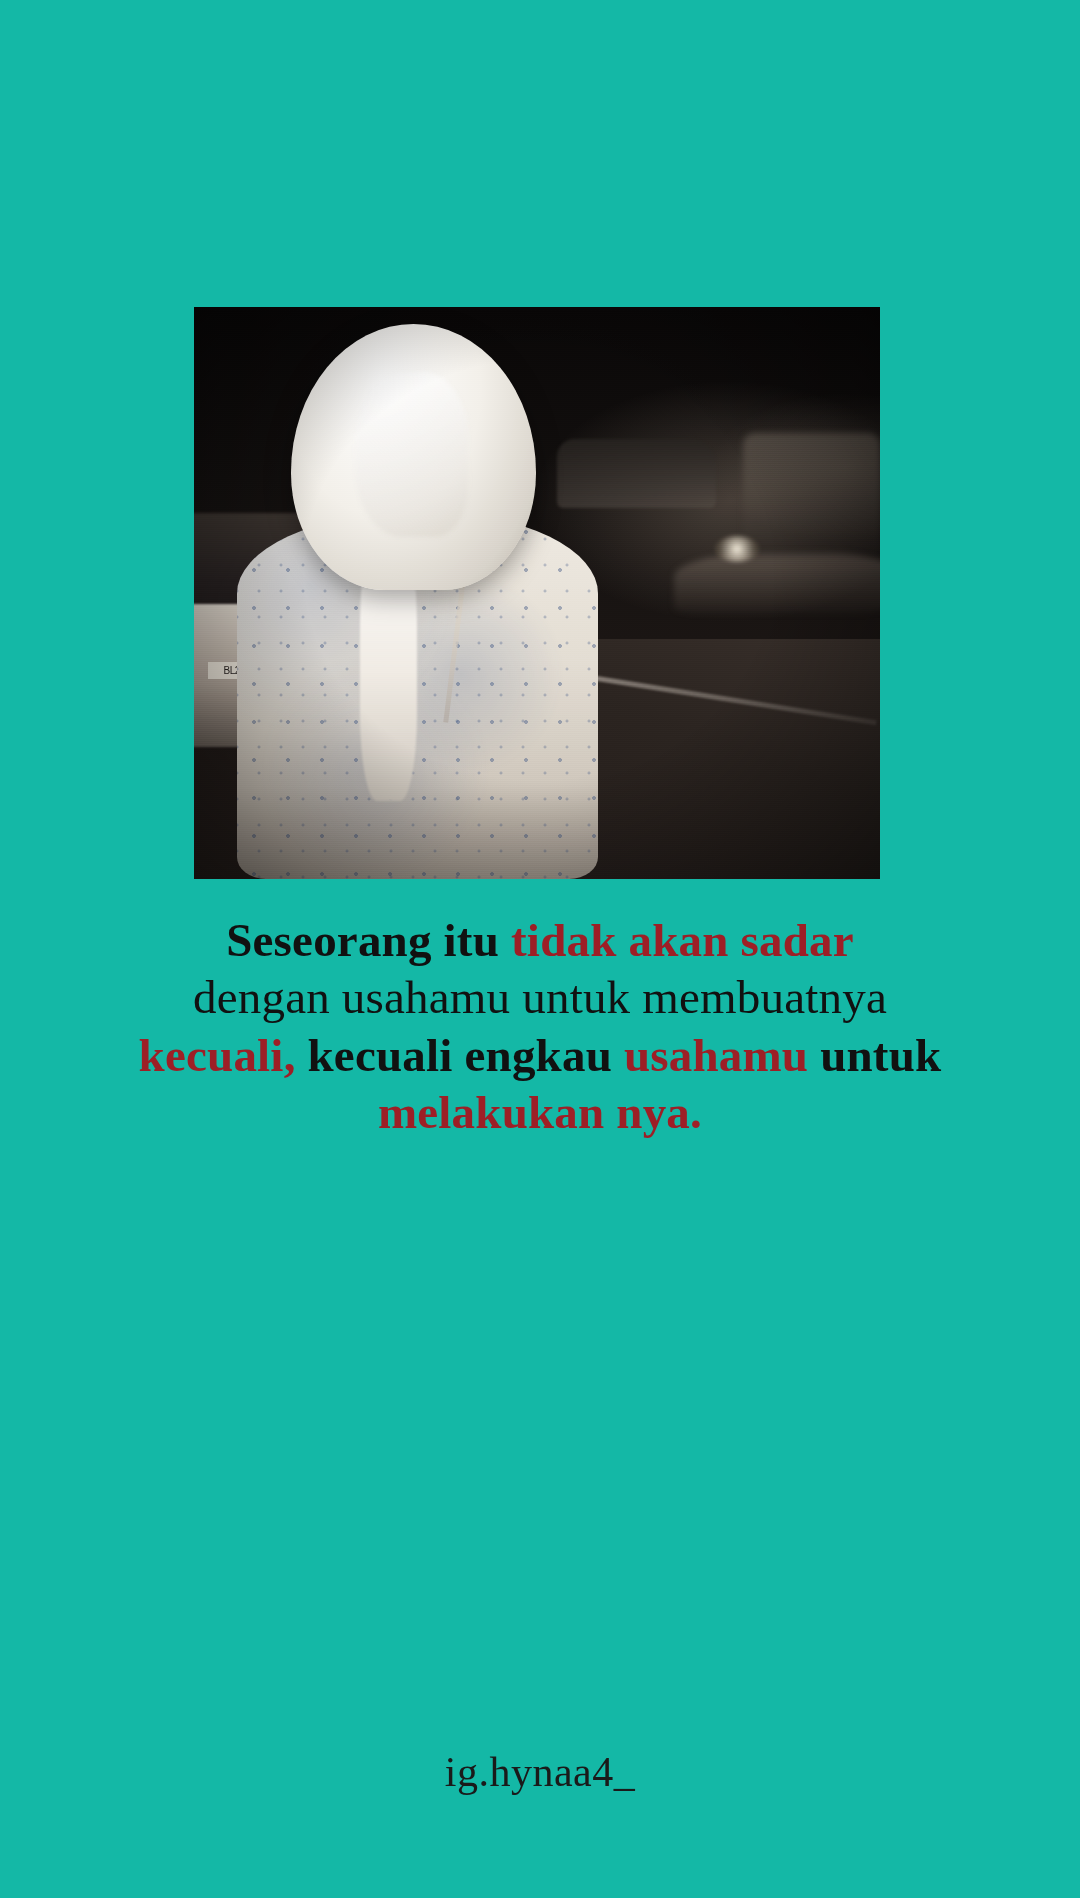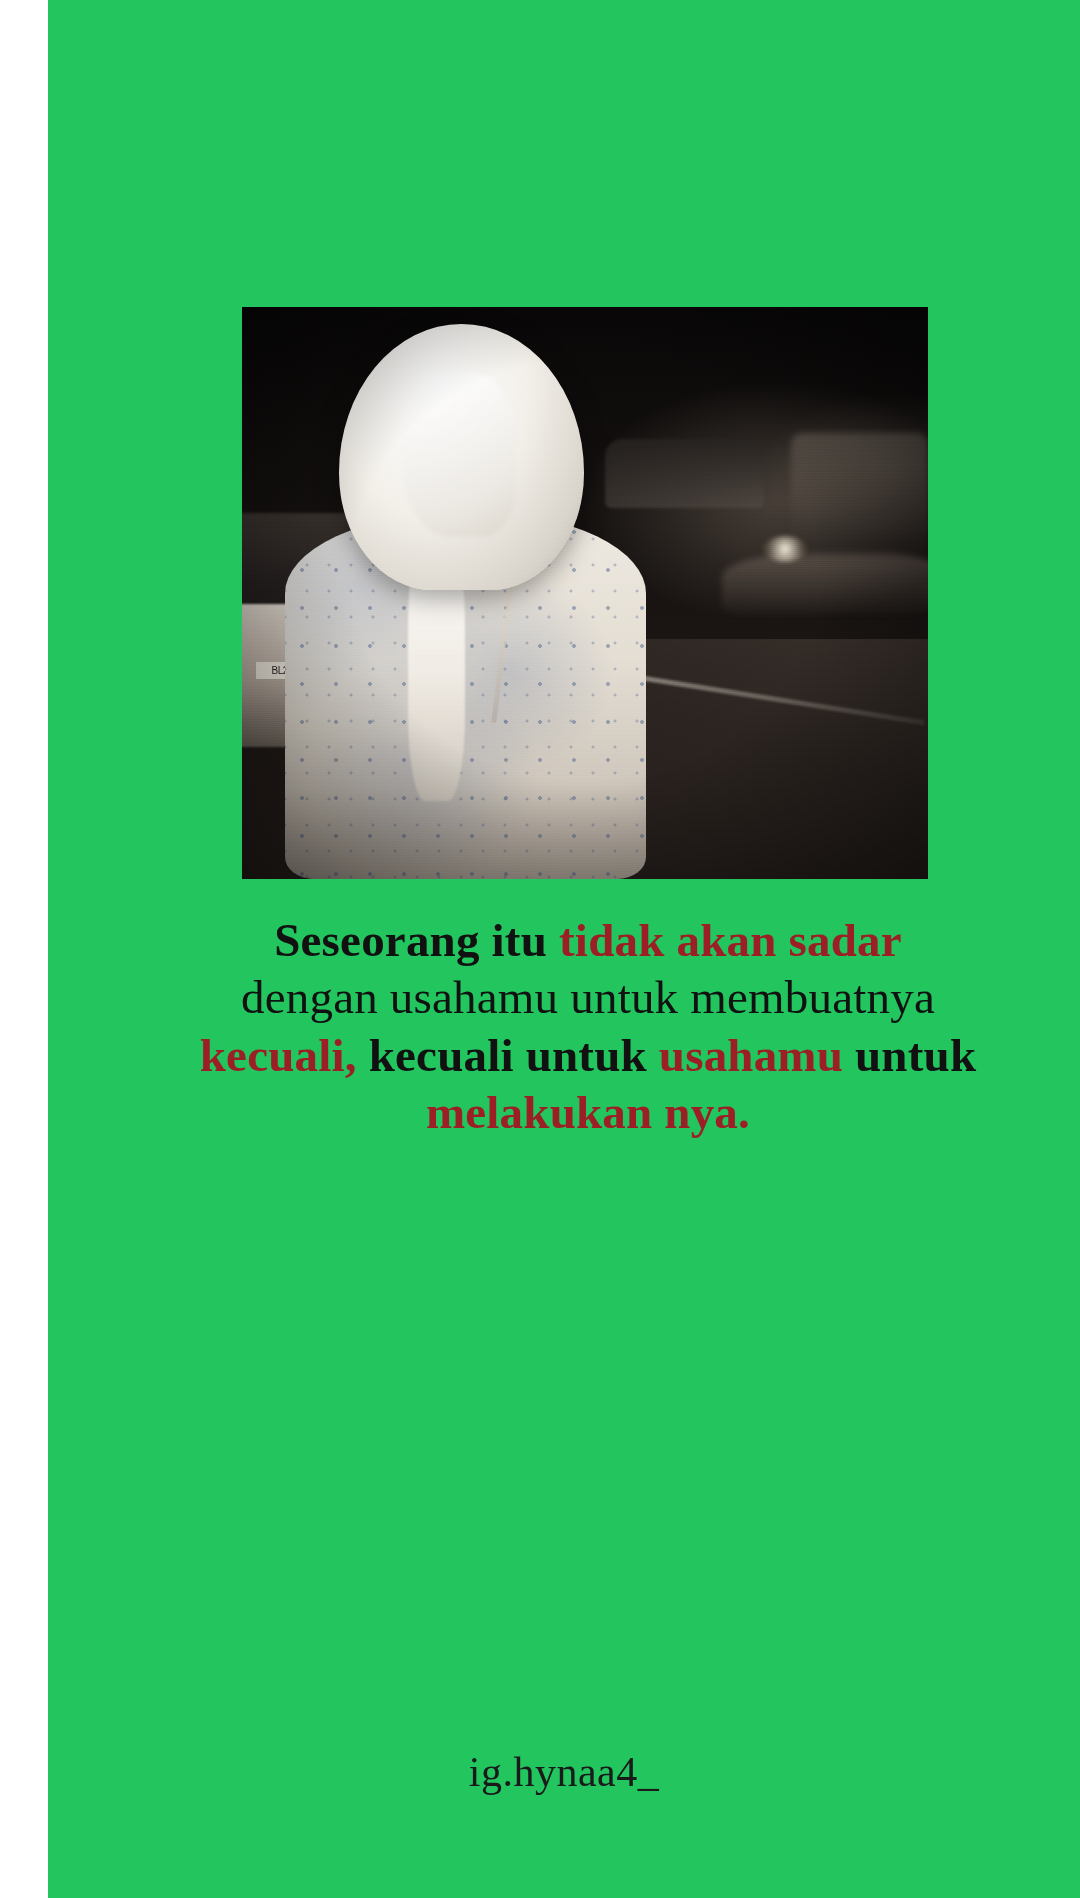--- a/index.html
+++ b/index.html
@@ -11,22 +11,21 @@
     width: 1080px;
     height: 1898px;
     position: relative;
     font-family: "Liberation Serif", serif;
     overflow: hidden;
   }
 
   .page {
     position: absolute;
     inset: 0;
-    background: #22c55e;
-    margin-left: 48px;
+    background: #14b8a6;
   }
 
   
   .photo-wrap {
     position: absolute;
     left: 194px;
     top: 307px;
     width: 686px;
     height: 572px;
     overflow: hidden;
@@ -303,19 +302,19 @@
       </div>
 
       <div class="grain"></div>
       <div class="vignette"></div>
     </div>
   </div>
 
   <div class="quote">
     <span class="line l1"><span>Seseorang itu </span><span class="hl">tidak akan sadar</span></span>
     <span class="line l2">dengan usahamu untuk membuatnya</span>
-    <span class="line l3"><span class="hl">kecuali,</span><span> kecuali untuk </span><span class="hl">usahamu</span><span> untuk</span></span>
+    <span class="line l3"><span class="hl">kecuali,</span><span> kecuali engkau </span><span class="hl">usahamu</span><span> untuk</span></span>
     <span class="line l4 hl">melakukan nya.</span>
   </div>
 
   <div class="handle">ig.hynaa4_</div>
 
 </div>
 
 </body></html>

